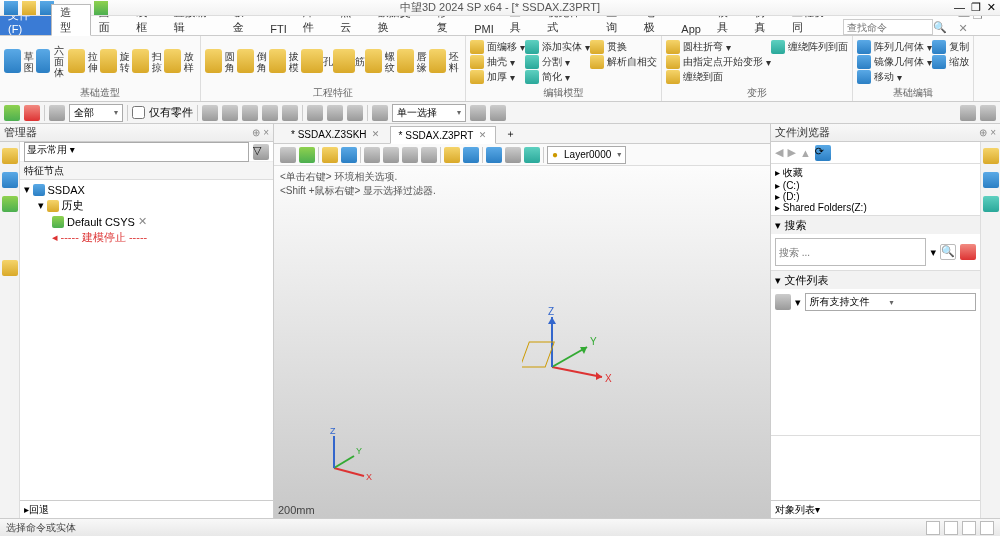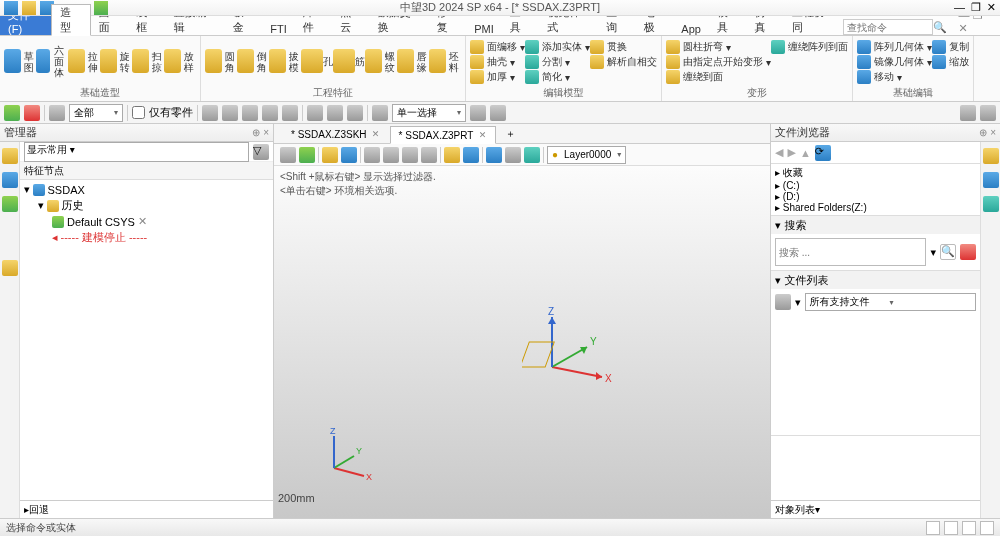--- a/index.html
+++ b/index.html
@@ -56,21 +56,21 @@
 .center { flex: 1; display: flex; flex-direction: column; background: #fff; }
 .tabs { height: 20px; background: #f5f5f5; border-bottom: 1px solid #ccc; display: flex; align-items: flex-end; padding-left: 8px; }
 .tab { height: 18px; padding: 0 8px; display: flex; align-items: center; gap: 4px; font-size: 10px; border: 1px solid transparent; cursor: pointer; }
 .tab.active { background: #fff; border: 1px solid #bbb; border-bottom: 1px solid #fff; position: relative; top: 1px; }
 .tab .tx { width: 10px; height: 10px; font-size: 9px; color: #888; text-align: center; }
 .viewtb { height: 22px; background: #fafafa; border-bottom: 1px solid #ddd; display: flex; align-items: center; gap: 3px; padding: 0 6px; }
 .viewport { flex: 1; background: linear-gradient(#fcfcfc, #c8c8c8); position: relative; }
 .hint { position: absolute; left: 6px; top: 4px; font-size: 10px; color: #555; line-height: 14px; }
 .axis-main { position: absolute; left: 50%; top: 40%; }
 .axis-mini { position: absolute; left: 40px; bottom: 30px; }
-.ruler { position: absolute; left: 4px; bottom: 14px; font-size: 11px; color: #444; }
+.ruler { position: absolute; left: 4px; bottom: 2px; font-size: 11px; color: #444; }
 
 .rightpane { width: 230px; background: #fff; border-left: 1px solid #ccc; display: flex; flex-direction: column; position: relative; }
 .rightstrip { position: absolute; right: 0; top: 18px; bottom: 0; width: 20px; background: #f3f3f3; border-left: 1px solid #ddd; display: flex; flex-direction: column; gap: 8px; padding-top: 6px; align-items: center; }
 .rightbody { margin-right: 20px; display: flex; flex-direction: column; flex: 1; }
 .rb-tb { height: 22px; border-bottom: 1px solid #ddd; display: flex; align-items: center; gap: 4px; padding: 0 4px; }
 .rb-section { border-bottom: 1px solid #ddd; }
 .rb-head { height: 18px; background: #f2f2f2; display: flex; align-items: center; padding: 0 4px; font-size: 11px; gap: 4px; }
 .rb-tree { padding: 2px 4px; font-size: 10px; }
 .rb-search { padding: 4px; display: flex; gap: 4px; align-items: center; }
 .rb-search input { flex: 1; height: 28px; border: 1px solid #bbb; font-size: 10px; padding: 0 3px; color: #aaa; }
@@ -363,22 +363,22 @@
       <div class="tb-ic c-gray"></div>
       <div class="tb-ic c-teal"></div>
       <div class="tb-sep"></div>
       <div class="tb-combo" style="gap:6px">
           <span style="color:#c90">●</span>
           <span>Layer0000</span>
         </div>
     </div>
     <div class="viewport">
       <div class="hint">
+        <div>&lt;单击右键&gt; 环境相关选项.</div>
         <div>&lt;Shift +鼠标右键&gt; 显示选择过滤器.</div>
-        <div>&lt;单击右键&gt; 环境相关选项.</div>
       </div>
       <svg class="axis-main" width="90" height="90">
         <line x1="30" y1="60" x2="80" y2="70" stroke="#d33" stroke-width="2"></line>
           <polygon points="80,70 74,65 74,73" fill="#d33"></polygon>
         <line x1="30" y1="60" x2="65" y2="40" stroke="#3a3" stroke-width="2"></line>
           <polygon points="65,40 58,40 62,47" fill="#3a3"></polygon>
         <line x1="30" y1="60" x2="30" y2="10" stroke="#36c" stroke-width="2"></line>
           <polygon points="30,10 26,17 34,17" fill="#36c"></polygon>
         <rect x="20" y="35" width="25" height="25" fill="none" stroke="#c90" transform="skewX(-20)"></rect>
         <text x="83" y="75" fill="#d33" font-size="10">X</text>

